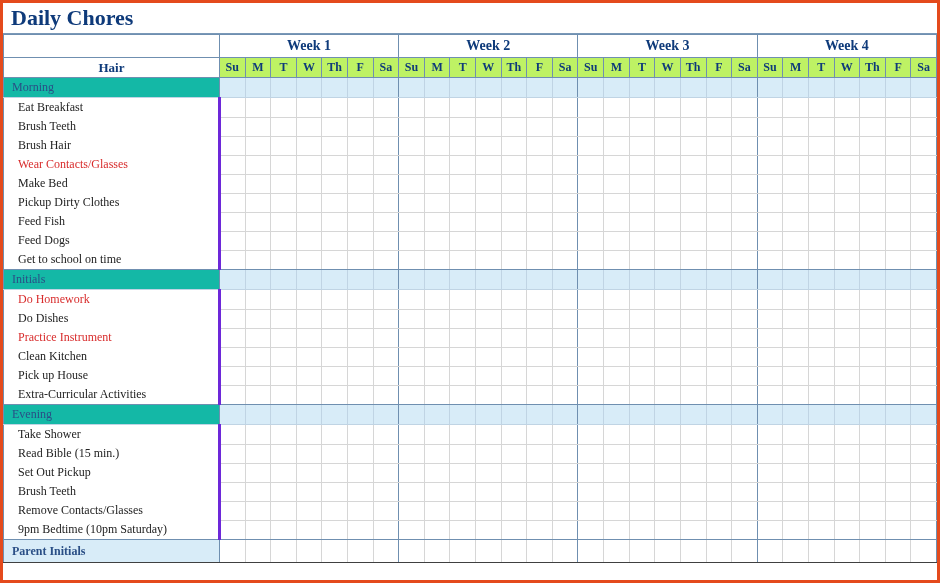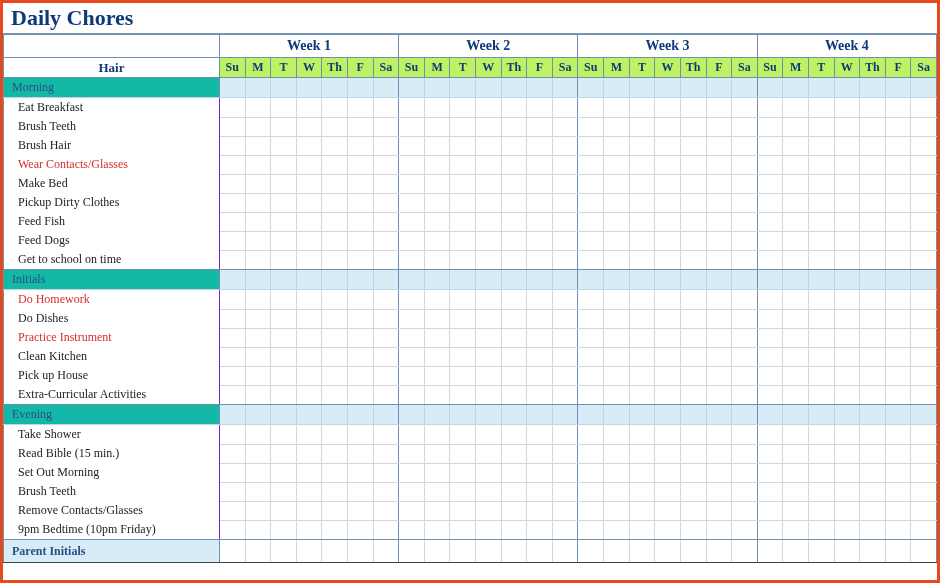--- a/index.html
+++ b/index.html
@@ -85,21 +85,21 @@
     background: #d8ecf8;
     border: 1px solid #c0d4e4;
   }
   td.section-grid.wkstart { border-left: 1px solid #6f8fb0; }
   td.section-grid.wkend   { border-right: 1px solid #6f8fb0; }
   td.task-cell {
     padding-left: 14px;
     color: #222;
     font-size: 12px;
     border-left: 1px solid #6f8fb0;
-    border-right: 1px solid #6d28d9;
+    border-right: 3px solid #6d28d9;
     background: #fff;
     white-space: nowrap;
   }
   td.task-cell.red { color: #d82c2c; }
   td.grid-cell {
     border: 1px solid #d6d6d6;
     background: #fff;
   }
   td.grid-cell.wkstart { border-left: 1px solid #6f8fb0; }
   td.grid-cell.wkend   { border-right: 1px solid #6f8fb0; }
@@ -816,21 +816,21 @@
           <td class="grid-cell wkend"></td>
           <td class="grid-cell wkstart"></td>
           <td class="grid-cell"></td>
           <td class="grid-cell"></td>
           <td class="grid-cell"></td>
           <td class="grid-cell"></td>
           <td class="grid-cell"></td>
           <td class="grid-cell wkend"></td>
         </tr>
         <tr>
-          <td class="task-cell">Set Out Morning</td>
+          <td class="task-cell">Set Out Pickup</td>
           <td class="grid-cell wkstart"></td>
           <td class="grid-cell"></td>
           <td class="grid-cell"></td>
           <td class="grid-cell"></td>
           <td class="grid-cell"></td>
           <td class="grid-cell"></td>
           <td class="grid-cell wkend"></td>
           <td class="grid-cell wkstart"></td>
           <td class="grid-cell"></td>
           <td class="grid-cell"></td>
@@ -909,21 +909,21 @@
           <td class="grid-cell wkend"></td>
           <td class="grid-cell wkstart"></td>
           <td class="grid-cell"></td>
           <td class="grid-cell"></td>
           <td class="grid-cell"></td>
           <td class="grid-cell"></td>
           <td class="grid-cell"></td>
           <td class="grid-cell wkend"></td>
         </tr>
         <tr class="last-task">
-          <td class="task-cell">9pm Bedtime (10pm Friday)</td>
+          <td class="task-cell">9pm Bedtime (10pm Saturday)</td>
           <td class="grid-cell wkstart"></td>
           <td class="grid-cell"></td>
           <td class="grid-cell"></td>
           <td class="grid-cell"></td>
           <td class="grid-cell"></td>
           <td class="grid-cell"></td>
           <td class="grid-cell wkend"></td>
           <td class="grid-cell wkstart"></td>
           <td class="grid-cell"></td>
           <td class="grid-cell"></td>

